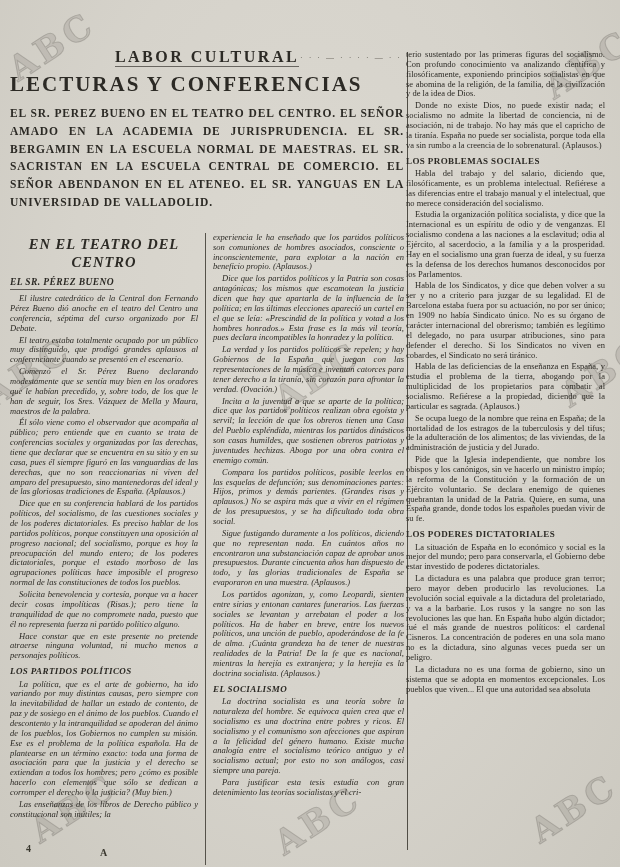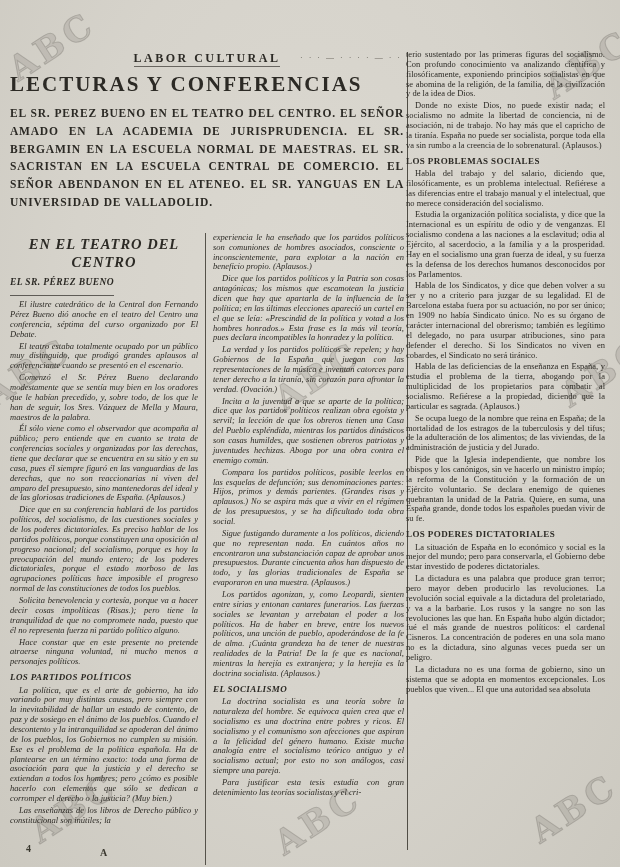--- a/index.html
+++ b/index.html
@@ -49,21 +49,21 @@
 
   
   .left-region {
     position: absolute;
     left: 10px; top: 48px;
     width: 394px;
     z-index: 1;
   }
   .kicker-row { position: relative; text-align: center; height: 18px; }
   .kicker {
-    font-size: 12px;
+    font-size: 16px;
     font-weight: bold;
     letter-spacing: 2.5px;
     border-bottom: 1px solid rgba(44, 42, 37, 0.65);
     padding-bottom: 1px;
   }
   .kicker-dots {
     position: absolute;
     right: 2px; top: 5px;
     font-size: 8px;
     letter-spacing: 2px;
@@ -115,21 +115,21 @@
     letter-spacing: 1px;
     line-height: 1.25;
   }
   .byline {
     display: inline-block;
     margin: 0 0 4px 0;
     font-size: 9.5px;
     font-weight: bold;
     letter-spacing: 0.4px;
     border-bottom: 1px solid rgba(44, 42, 37, 0.7);
-    padding-bottom: 7px;
+    padding-bottom: 1px;
   }
   .subhead {
     margin: 5px 0 3px 0;
     font-size: 9px;
     font-weight: bold;
     letter-spacing: 0.4px;
   }
   .para {
     margin: 0 0 2px 0;
     text-align: justify;

